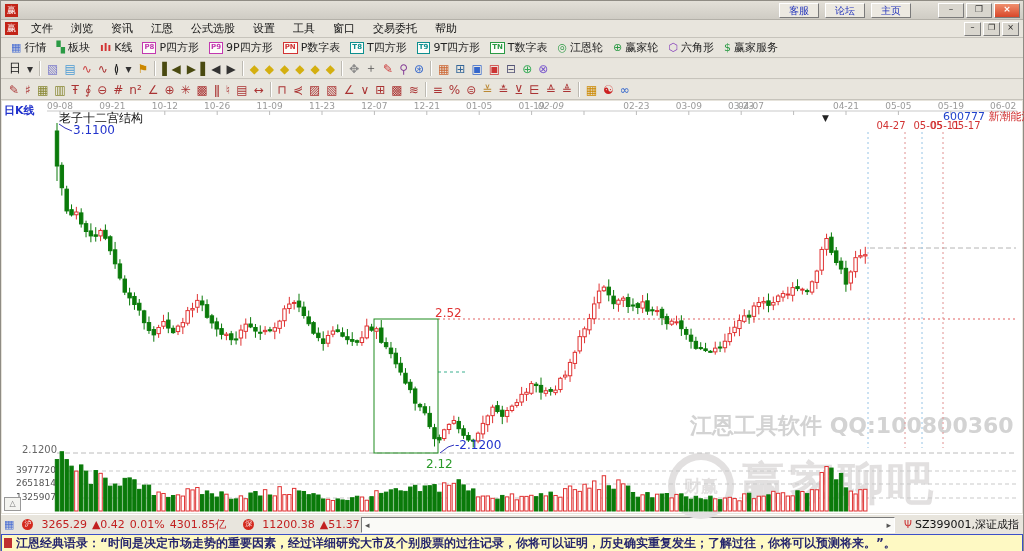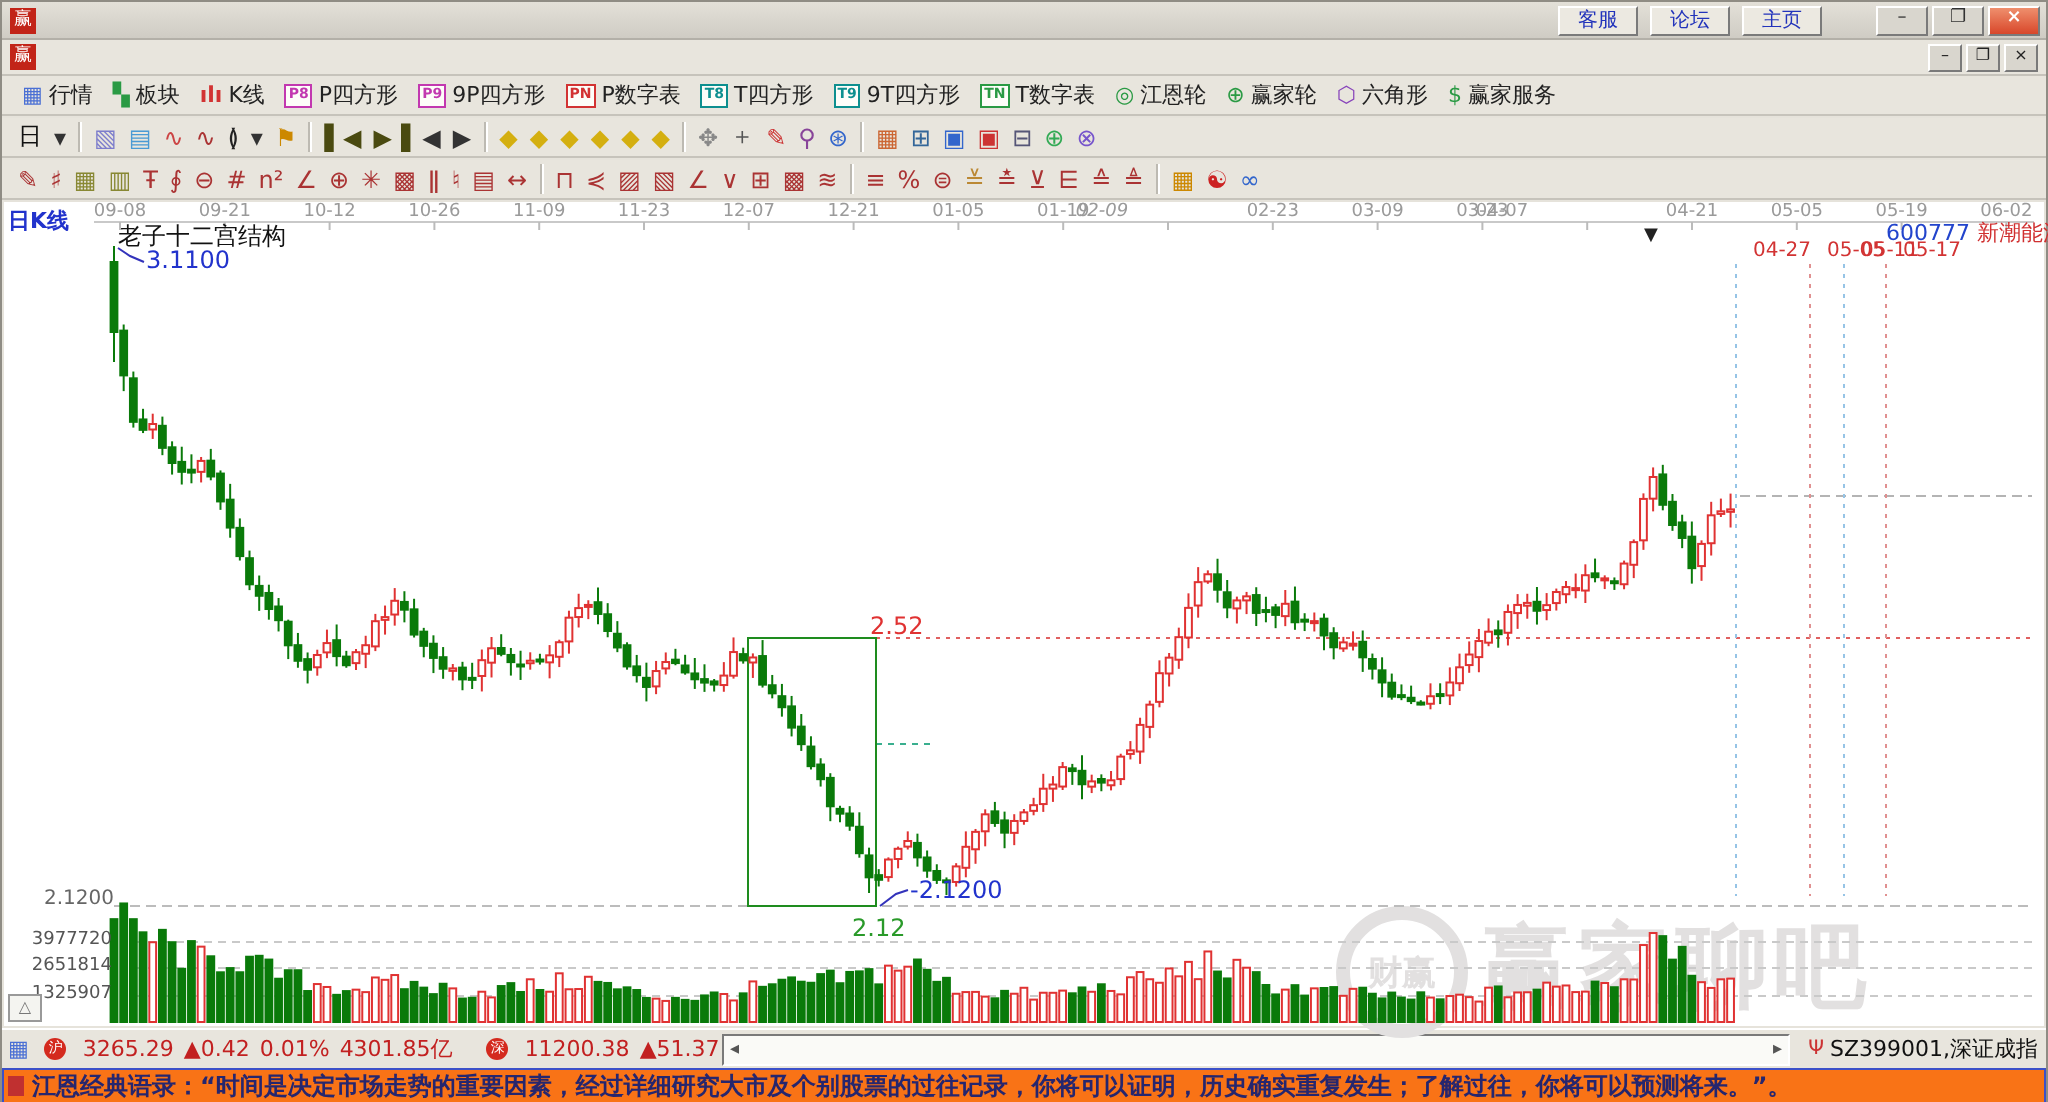--- a/index.html
+++ b/index.html
@@ -38,21 +38,21 @@
   .vol-lbl{position:absolute;left:2px;width:52px;text-align:right;font-size:9px;color:#555;z-index:3;}
   #expand-btn{position:absolute;left:2px;top:396px;width:15px;height:12px;border:1px solid #999;background:#f4f4f0;color:#777;font-size:8px;line-height:11px;text-align:center;z-index:3;cursor:pointer;}
   
   #statusbar{position:absolute;left:0;top:513px;width:1022px;height:19px;background:#e8e5dd;border-top:1px solid #fff;display:flex;align-items:center;font-size:11px;}
   .sico{display:inline-block;width:11px;height:11px;border-radius:50%;background:#d42a1e;color:#fff;font-size:7px;line-height:11px;text-align:center;margin:0 3px;}
   .idx{color:#c22020;display:flex;gap:5px;align-items:center;}
   #hscroll{position:absolute;left:360px;top:2px;width:532px;height:14px;border:1px solid;border-color:#7a7a7a #fff #fff #7a7a7a;background:#fafaf7;display:flex;justify-content:space-between;align-items:center;cursor:pointer;}
   .scr-arrow{font-size:9px;color:#555;padding:0 3px;}
   #status-right{position:absolute;right:4px;display:flex;align-items:center;gap:3px;color:#111;}
   
-  #quotebar{position:absolute;left:0;top:533px;width:1020px;height:16px;border:1px solid #3c50c8;background:#f97316;display:flex;align-items:center;}
+  #quotebar{position:absolute;left:0;top:533px;width:1020px;height:16px;border:1px solid #3c50c8;background:#fef9c3;display:flex;align-items:center;}
   #quote-flag{width:8px;height:10px;background:#c03030;margin:0 4px 0 2px;flex:none;}
   #quote-text{font-size:12px;font-weight:bold;color:#26266e;white-space:nowrap;overflow:hidden;}
 </style>
 </head>
 <body>
 
 <div id="frame">
 
   <div id="titlebar">
     <span class="applogo">赢</span>
@@ -63,20 +63,32 @@
       </span>
     <span class="winbtns">
       <span class="winbtn">–</span>
       <span class="winbtn">❐</span>
       <span class="winbtn close">×</span>
     </span>
   </div>
 
   <div id="menubar">
     <span class="applogo">赢</span>
+    <span id="menu-items" style="display:flex">
+        <span class="menu-item">文件</span>
+        <span class="menu-item">浏览</span>
+        <span class="menu-item">资讯</span>
+        <span class="menu-item">江恩</span>
+        <span class="menu-item">公式选股</span>
+        <span class="menu-item">设置</span>
+        <span class="menu-item">工具</span>
+        <span class="menu-item">窗口</span>
+        <span class="menu-item">交易委托</span>
+        <span class="menu-item">帮助</span>
+      </span>
     <span class="mdibtns">
       <span class="mdibtn">–</span>
       <span class="mdibtn">❐</span>
       <span class="mdibtn">×</span>
     </span>
   </div>
 
   <div id="toolbar1" class="toolbar">
       <span class="tbtn">
         <span class="tico" style="color: rgb(74, 111, 212);">▦</span>
@@ -207,20 +219,21 @@
       <span class="g2" style="color: rgb(170, 51, 51);">⋿</span>
       <span class="g2" style="color: rgb(170, 51, 51);">≙</span>
       <span class="g2" style="color: rgb(170, 51, 51);">≜</span>
       <span class="sep"></span>
       <span class="g2" style="color: rgb(204, 136, 0);">▦</span>
       <span class="g2" style="color: rgb(204, 34, 34);">☯</span>
       <span class="g2" style="color: rgb(51, 102, 204);">∞</span>
     </div>
 
   <div id="chart">
+    <div class="abs wm" style="left:688px;top:310px;font-size:22px;">江恩工具软件  QQ:100800360</div>
     <div class="abs wm" style="left:666px;top:352px;width:52px;height:52px;border:7px solid #e2e0e0;border-radius:50%;display:flex;align-items:center;justify-content:center;font-size:17px;color:#e2e0e0;">财赢</div>
     <div class="abs wm" style="left:738px;top:352px;font-size:46px;color:#e2e0e0;letter-spacing:3px;">赢家聊吧</div>
 
     <svg id="chart-svg" width="1020" height="412">
         <line x1="45" y1="10" x2="1015" y2="10" stroke="#c9c9c9"></line>
         <line x1="58" y1="10" x2="58" y2="14" stroke="#bbb"></line>
         <line x1="110.4" y1="10" x2="110.4" y2="14" stroke="#bbb"></line>
         <line x1="162.8" y1="10" x2="162.8" y2="14" stroke="#bbb"></line>
         <line x1="215.2" y1="10" x2="215.2" y2="14" stroke="#bbb"></line>
         <line x1="267.6" y1="10" x2="267.6" y2="14" stroke="#bbb"></line>

